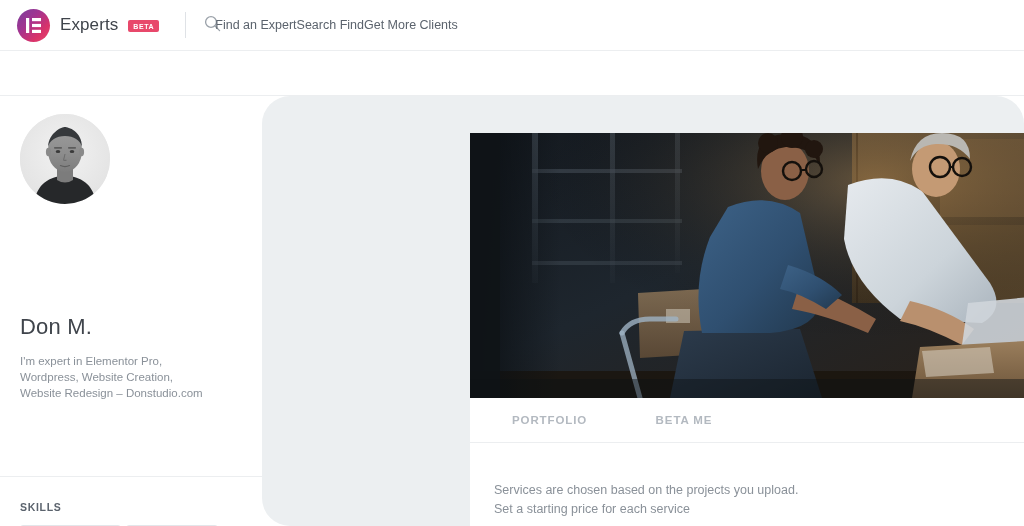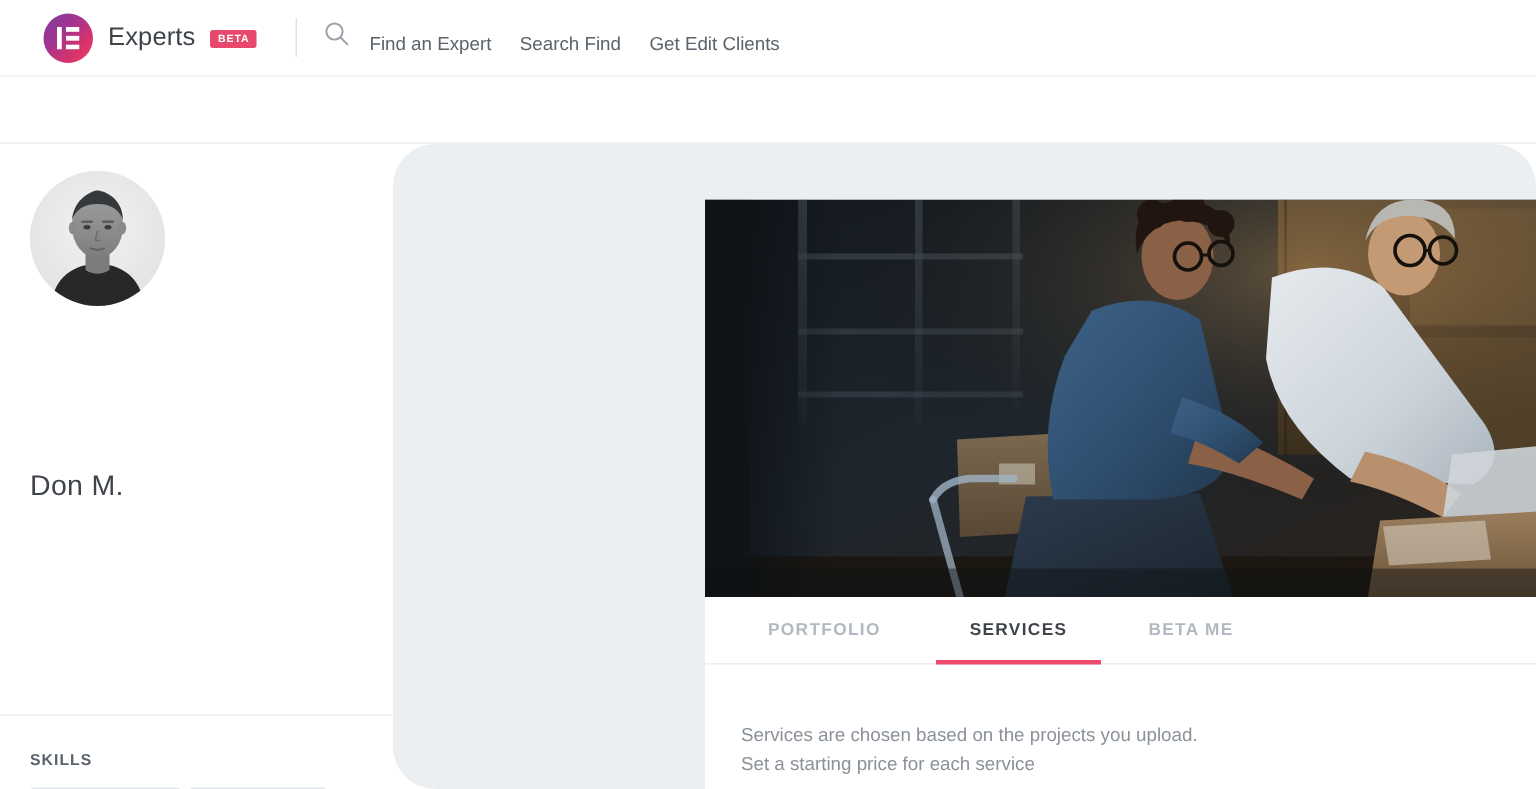--- a/index.html
+++ b/index.html
@@ -16,21 +16,21 @@
   
   .topbar {
     position: absolute;
     top: 0; left: 0;
     width: 1024px;
     height: 51px;
     background: #ffffff;
     border-bottom: 1px solid #eceef0;
     display: flex;
     align-items: center;
-    padding-left: 29px;
+    padding-left: 17px;
   }
 
   .brand {
     display: flex;
     align-items: center;
     gap: 10px;
   }
 
   .logo-mark {
     width: 33px;
@@ -63,22 +63,21 @@
 
   .nav-divider {
     width: 1px;
     height: 26px;
     background: #dfe2e6;
     margin: 0 18px 0 26px;
   }
 
   .nav-links {
     display: flex;
-    align-items: flex-end;
-    gap: 19px;
+    align-items: center;
   }
 
   .search-icon { display: block; margin-right: -6px; }
 
   .nav-link {
     font-size: 12.5px;
     color: #5b636d;
     white-space: nowrap;
     cursor: pointer;
   }
@@ -117,21 +116,21 @@
     height: 90px;
     border-radius: 50%;
     overflow: hidden;
     background: #e9e9e9;
   }
   .avatar svg { display: block; }
 
   .profile-name {
     position: absolute;
     top: 218px; left: 20px;
-    font-size: 19px;
+    font-size: 22px;
     color: #3f444b;
     letter-spacing: .2px;
     text-align: right;
   }
 
   .profile-bio {
     position: absolute;
     top: 257px; left: 20px;
     width: 190px;
     font-size: 11.5px;
@@ -287,21 +286,21 @@
 
   <div class="nav-links">
     <span class="search-icon">
       <svg width="17" height="17" viewBox="0 0 17 17">
         <circle cx="7" cy="7" r="5.4" fill="none" stroke="#9aa1a9" stroke-width="1.3"></circle>
         <line x1="11" y1="11" x2="15.6" y2="15.6" stroke="#9aa1a9" stroke-width="1.3" stroke-linecap="round"></line>
       </svg>
     </span>
     <span class="nav-link">Find an Expert</span>
     <span class="nav-link">Search Find</span>
-    <span class="nav-link">Get Edit Clients</span>
+    <span class="nav-link">Get More Clients</span>
   </div>
 </div>
 
 <div class="subband"></div>
 
 <div class="page">
 
   <div class="sidebar">
 
     <div class="avatar">
@@ -336,20 +335,21 @@
         <ellipse cx="38" cy="37.5" rx="2.3" ry="1.5" fill="#3a3a3a"></ellipse>
         <ellipse cx="52" cy="37.5" rx="2.3" ry="1.5" fill="#3a3a3a"></ellipse>
 
         <path d="M45 40 L43.6 46 Q45 47 46.4 46" fill="none" stroke="#6d6d6d" stroke-width="1.1"></path>
         <path d="M40.5 51.5 Q45 53.6 49.5 51.5" fill="none" stroke="#5e5e5e" stroke-width="1.2" stroke-linecap="round"></path>
       </svg>
     </div>
 
     <div class="profile-name">Don M.</div>
 
+    <div class="profile-bio">I'm expert in Elementor Pro, Wordpress, Website Creation, Website Redesign – Donstudio.com</div>
 
 
     <div class="sidebar-divider"></div>
 
     <div class="skills-title">SKILLS</div>
 
     <div class="skills-chips">
       <span class="chip">Header &amp; Footer</span>
       <span class="chip">Theme Builder</span>
 
@@ -459,21 +459,20 @@
 
           <rect x="0" y="0" width="90" height="265" fill="url(#darkleft)"></rect>
           <rect x="0" y="0" width="30" height="265" fill="#101417" opacity=".9"></rect>
 
           <rect x="0" y="246" width="562" height="19" fill="#0d1115" opacity=".45"></rect>
         </svg>
       </div>
 
       <div class="tabs">
         <span class="tab t1">PORTFOLIO</span>
-        <span class="tab t2">SERVICES</span>
         <span class="tab t3">BETA ME</span>
       </div>
 
       <div class="services-note">
         <div>Services are chosen based on the projects you upload.</div>
         <div>Set a starting price for each service</div>
       </div>
 
     </div>
   </div>

